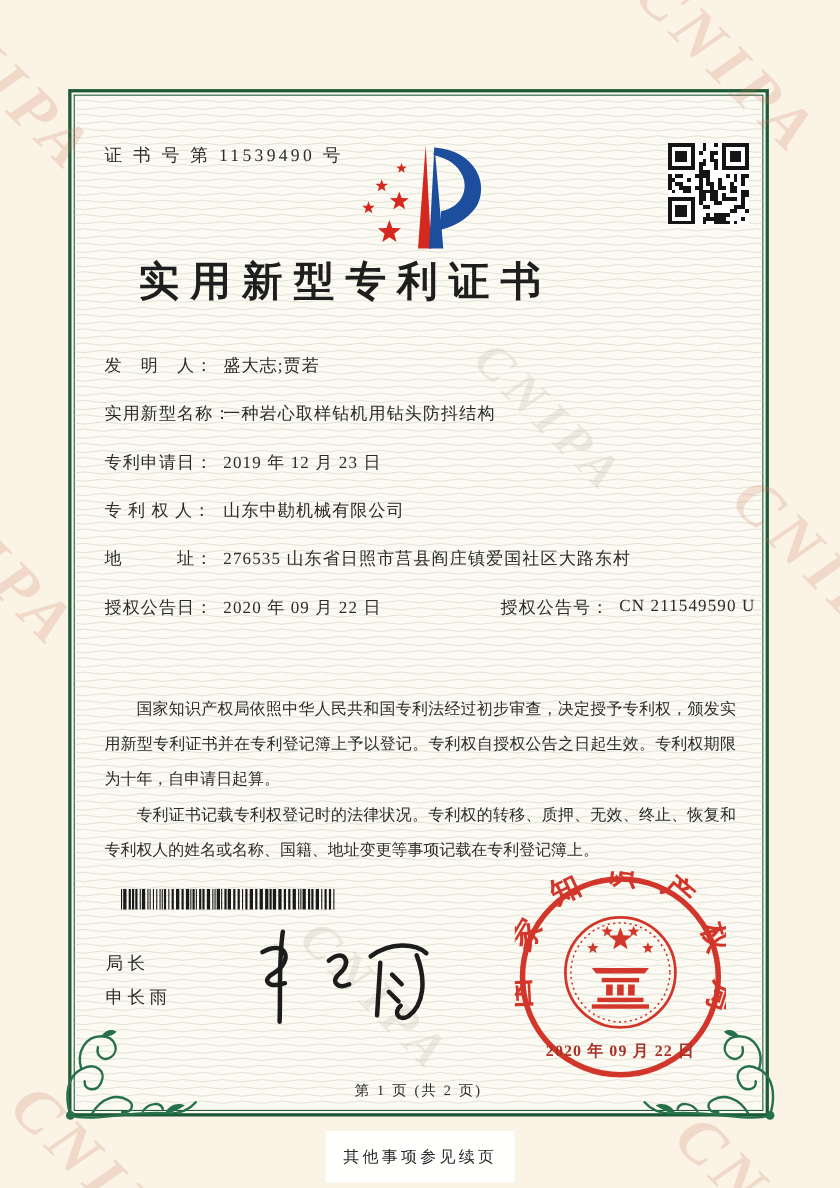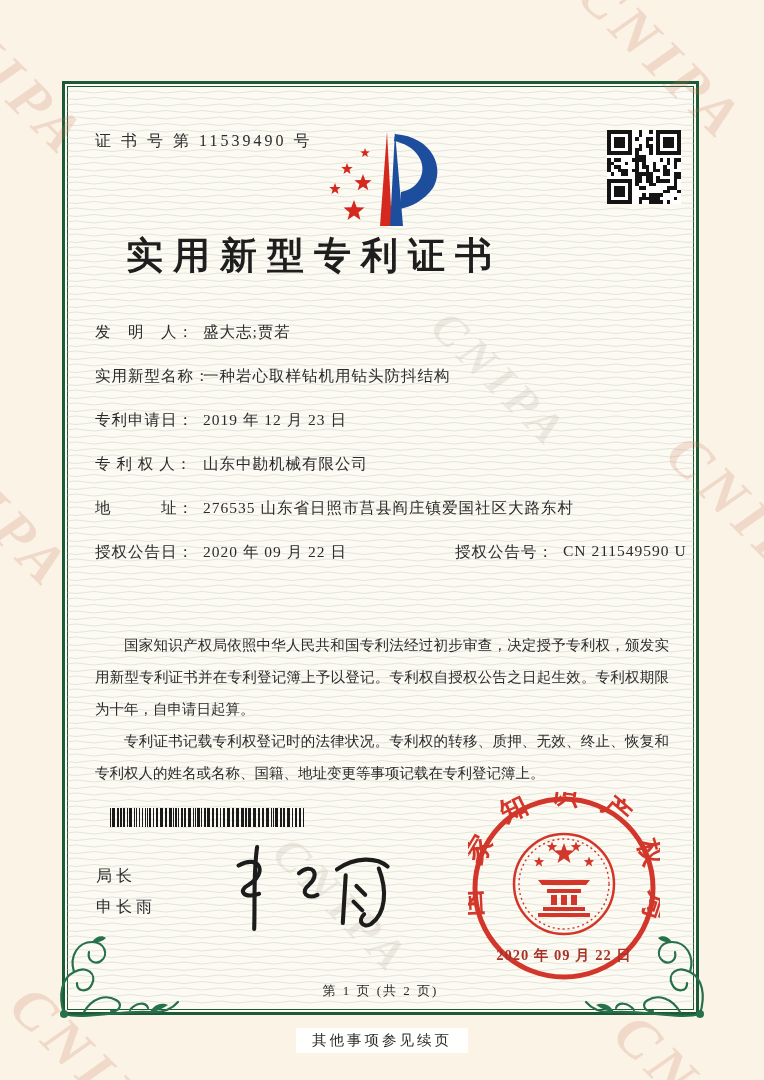--- a/index.html
+++ b/index.html
@@ -32,21 +32,21 @@
   .barcode{position:absolute;left:110px;top:808px;width:196px;height:19px;z-index:2;}
   .sig-role{position:absolute;left:96px;top:866px;z-index:2;
             font-family:"Liberation Sans","DejaVu Sans",sans-serif;font-size:16px;letter-spacing:4px;}
   .sig-name{position:absolute;left:96px;top:897px;z-index:2;
             font-family:"Liberation Sans","DejaVu Sans",sans-serif;font-size:16px;letter-spacing:4px;text-align:right;}
   .sig-hand{position:absolute;left:224px;top:838px;width:185px;height:98px;z-index:2;}
   .seal{position:absolute;left:468px;top:792px;width:192px;height:192px;z-index:3;opacity:.93;}
   .page-info{position:absolute;left:62px;top:982px;width:637px;text-align:center;z-index:2;
              font-size:13px;letter-spacing:2px;}
   .note{position:absolute;left:50%;top:1028px;transform:translateX(-50%);z-index:2;
-        background:rgba(255,255,255,.95);padding:3px 16px;font-size:14.5px;letter-spacing:3px;white-space:nowrap;}
+        background:rgba(255,255,255,.95);padding:14px 16px;font-size:14.5px;letter-spacing:3px;white-space:nowrap;}
   .flourish{position:absolute;width:130px;height:92px;z-index:4;pointer-events:none;}
   .flourish.fl-left{left:50px;top:932px;}
   .flourish.fl-right{left:584px;top:932px;transform:scaleX(-1);}
 </style>
 </head>
 <body>
 
 <div class="page">
 
   <div class="wm" style="left:-46px;top:-24px;">CNIPA</div>

